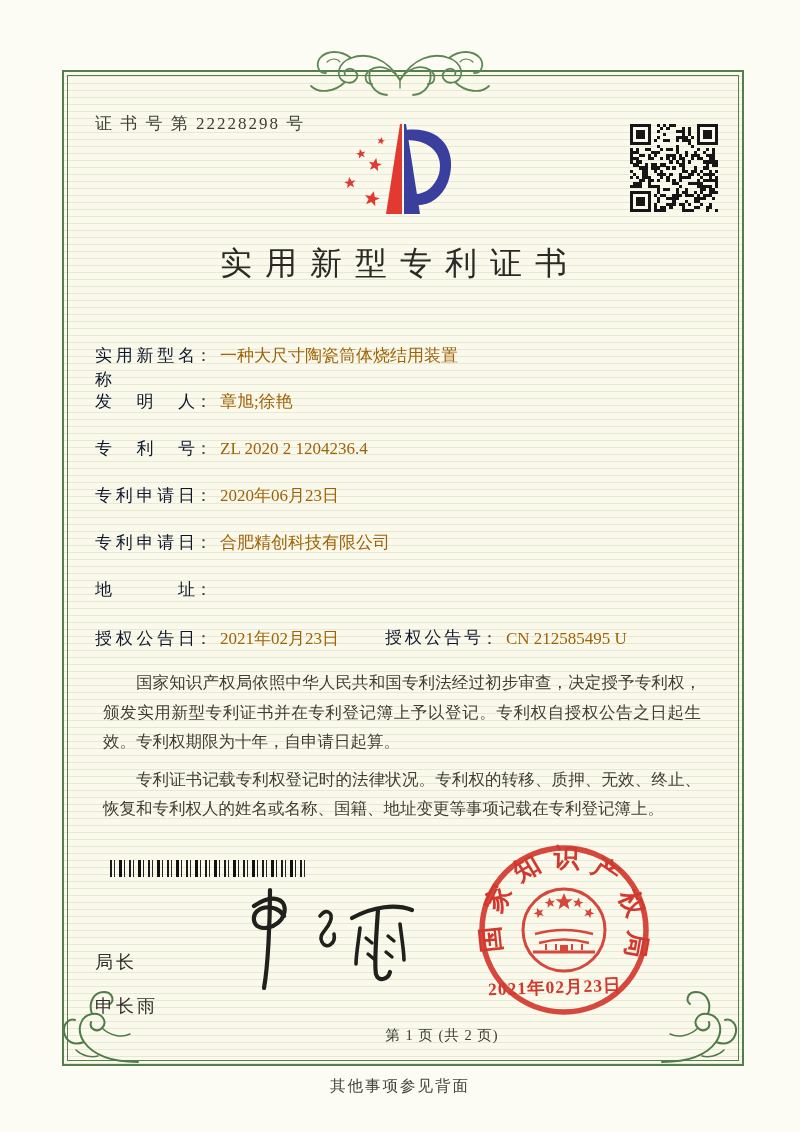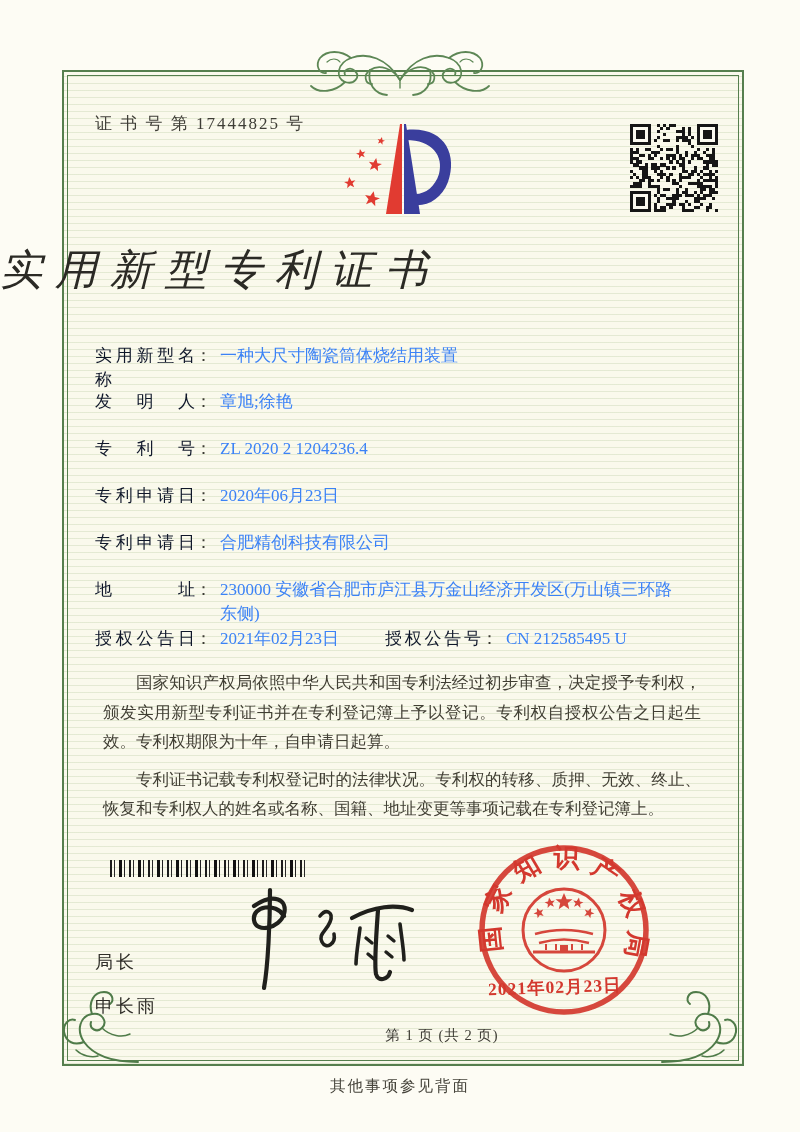--- a/index.html
+++ b/index.html
@@ -22,34 +22,34 @@
   }
   .frame::before{
     content:"";position:absolute;inset:3px;border:1px solid #567f4e;pointer-events:none;
   }
   
   .cert-no{left:95px;top:112px;font-size:17px;letter-spacing:2px;color:#3e3d36;}
   .logo{left:328px;top:110px;width:148px;height:118px;}
   .qr{left:630px;top:124px;width:88px;height:88px;}
   .qr svg{width:100%;height:100%;}
   .title{
-    left:0;top:242px;width:100%;
-    font-size:42px;letter-spacing:13px;color:#2b2a25;font-weight:500;font-style:italic;
+    left:0;top:242px;width:100%;text-align:center;
+    font-size:32px;letter-spacing:13px;color:#2b2a25;font-weight:500;
   }
   
   .frow{left:95px;display:flex;align-items:flex-start;font-size:17px;line-height:24px;}
   .flabel{
     display:inline-block;width:100px;flex:0 0 100px;
     text-align:justify;text-align-last:justify;color:#0f172a;
   }
   .fcolon{flex:0 0 auto;margin-right:8px;color:#3c3b33;}
-  .fvalue{color:#3b82f6;}
+  .fvalue{color:#a16207;}
   .addr-val{width:468px;}
   .grant-group2{margin-left:46px;display:flex;}
-  .grant-group2 .flabel{width:96px;flex-basis:96px;}
+  .grant-group2 .flabel{width:96px;flex-basis:96px;font-family:Liberation Mono, monospace;}
   
   .legal{
     left:95px;top:660px;width:614px;
     font-size:16.5px;line-height:29.5px;color:#403e33;
     text-align:justify;
   }
   .legal p{margin:8px;text-indent:2em;}
   
   .barcode{
     left:110px;top:860px;width:198px;height:17px;
@@ -116,21 +116,21 @@
 <div class="abs corner-br">
   <svg viewBox="0 0 88 88" fill="none" stroke="#4f7b49" stroke-width="2" stroke-linecap="round">
     <path d="M84,78 C60,78 40,72 30,58 C22,46 26,32 38,30 C48,28 54,38 48,44 C43,49 35,45 37,38"></path>
     <path d="M30,58 C20,62 12,58 10,48 C9,40 15,34 21,36"></path>
     <path d="M38,30 C34,18 40,8 50,8 C58,8 61,16 56,20"></path>
     <path d="M48,44 C56,52 68,54 76,50" stroke-width="1.5"></path>
     <path d="M22,66 C28,72 38,74 44,72" stroke-width="1.5"></path>
   </svg>
 </div>
 
-<div class="abs cert-no">证 书 号 第 17444825 号</div>
+<div class="abs cert-no">证 书 号 第 22228298 号</div>
 
 <div class="abs logo">
   <svg viewBox="0 0 148 118">
     <defs>
       <path id="st" d="M0,-1 L0.294,-0.309 L0.951,-0.309 L0.42,0.118 L0.588,0.809 L0,0.382 L-0.588,0.809 L-0.42,0.118 L-0.951,-0.309 L-0.294,-0.309 Z" fill="#e13b31"></path>
     </defs>
 
     <path d="M78,20 C116,16 130,44 120,72 C112,93 92,100 76,92 L78,82 C92,88 106,80 111,64 C116,46 104,30 78,30 Z" fill="#3a3e9d"></path>
 
     <polygon points="72,14 74,14 74,104 58,104" fill="#e13b31"></polygon>
@@ -465,21 +465,20 @@
     <span class="fvalue">2020年06月23日</span>
 </div>
 <div class="abs frow" style="top:531px">
   <span class="flabel">专利申请日</span>
     <span class="fcolon">：</span>
     <span class="fvalue">合肥精创科技有限公司</span>
 </div>
 <div class="abs frow" style="top:578px">
   <span class="flabel">地址</span>
     <span class="fcolon">：</span>
-    <span class="fvalue addr-val">230000 安徽省合肥市庐江县万金山经济开发区(万山镇三环路东侧)</span>
 </div>
 <div class="abs frow" style="top:627px">
   <span class="flabel">授权公告日</span>
     <span class="fcolon">：</span>
     <span class="fvalue">2021年02月23日</span>
   <span class="grant-group2">
     <span class="flabel">授权公告号</span>
       <span class="fcolon">：</span>
       <span class="fvalue">CN 212585495 U</span>
   </span>

